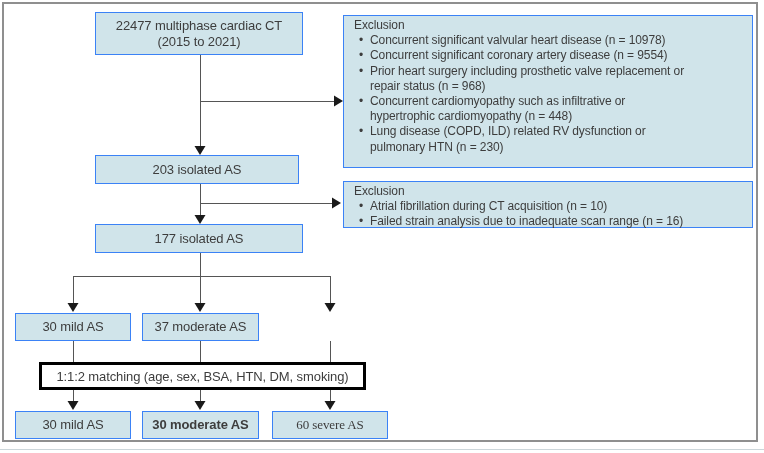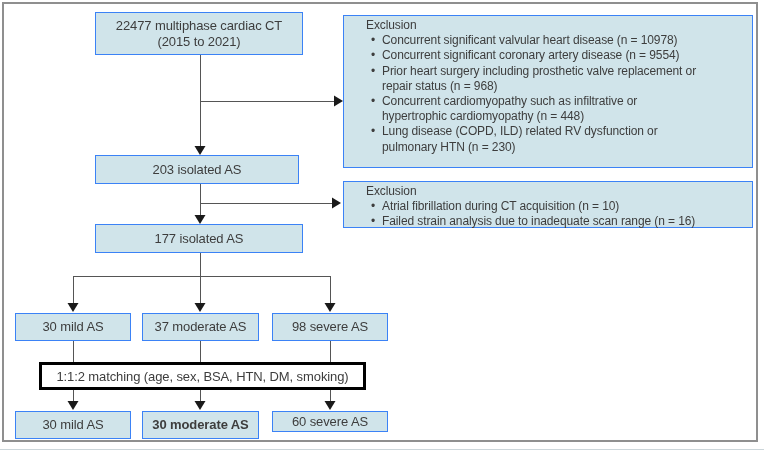--- a/index.html
+++ b/index.html
@@ -17,21 +17,21 @@
   svg.arrows{position:absolute;left:0;top:0;width:764px;height:453px;}
   .node{
     position:absolute;box-sizing:border-box;border:1px solid #3b82f6;
     background:#d0e4ea;
   }
   .bluebox{
     display:flex;align-items:center;justify-content:center;text-align:center;
     font-size:13px;line-height:16px;letter-spacing:-0.1px;
   }
   .excl{
-    font-size:12px;line-height:15.2px;padding:2px 6px 0 22px;letter-spacing:-0.1px;
+    font-size:12px;line-height:15.2px;padding:2px 6px 0 10px;letter-spacing:-0.1px;
   }
   .excl .excl-title{margin:0;}
   .excl ul{margin:0;padding:0 0 0 3px;list-style:none;}
   .excl li{
     position:relative;padding-left:13px;white-space:pre-line;
   }
   .excl li::before{content:"\2022";position:absolute;left:2px;top:0;}
   .whitebox{
     background:#ffffff;border:3px solid #000000;
     display:flex;align-items:center;justify-content:center;text-align:center;
@@ -108,20 +108,19 @@
     <ul>
       <li>Atrial fibrillation during CT acquisition (n = 10)</li>
       <li>Failed strain analysis due to inadequate scan range (n = 16)</li>
     </ul>
   </div>
 
   <div class="node bluebox" style="left:95px;top:224px;width:208px;height:29px;">177 isolated AS</div>
 
   <div class="node bluebox" style="left:15px;top:313px;width:116px;height:28px;">30 mild AS</div>
   <div class="node bluebox" style="left:142px;top:313px;width:117px;height:28px;">37 moderate AS</div>
-  <div class="node bluebox" style="left:272px;top:313px;width:116px;height:28px;">98 severe AS</div>
 
   <div class="whitebox" style="position:absolute;left:39px;top:362px;width:327px;height:28px;box-sizing:border-box;">1:1:2 matching (age, sex, BSA, HTN, DM, smoking)</div>
 
   <div class="node bluebox" style="left:15px;top:411px;width:116px;height:28px;">30 mild AS</div>
   <div class="node bluebox" style="left:142px;top:411px;width:117px;height:28px;font-weight:bold;">30 moderate AS</div>
-  <div class="node bluebox" style="left:272px;top:411px;width:116px;height:21px;">60 severe AS</div>
+  <div class="node bluebox" style="left:272px;top:411px;width:116px;height:28px;font-family:Liberation Serif, serif;">60 severe AS</div>
 </div>
 
 </body></html>

